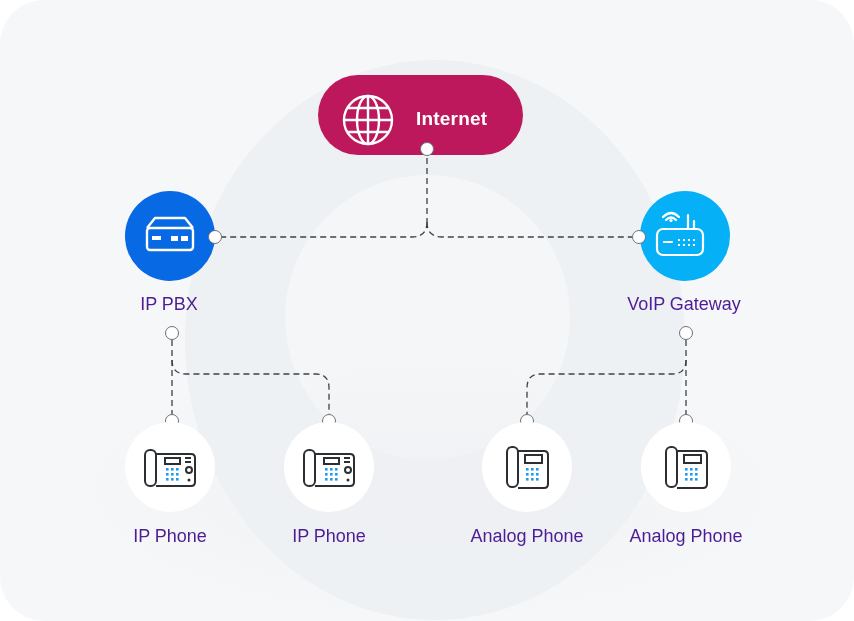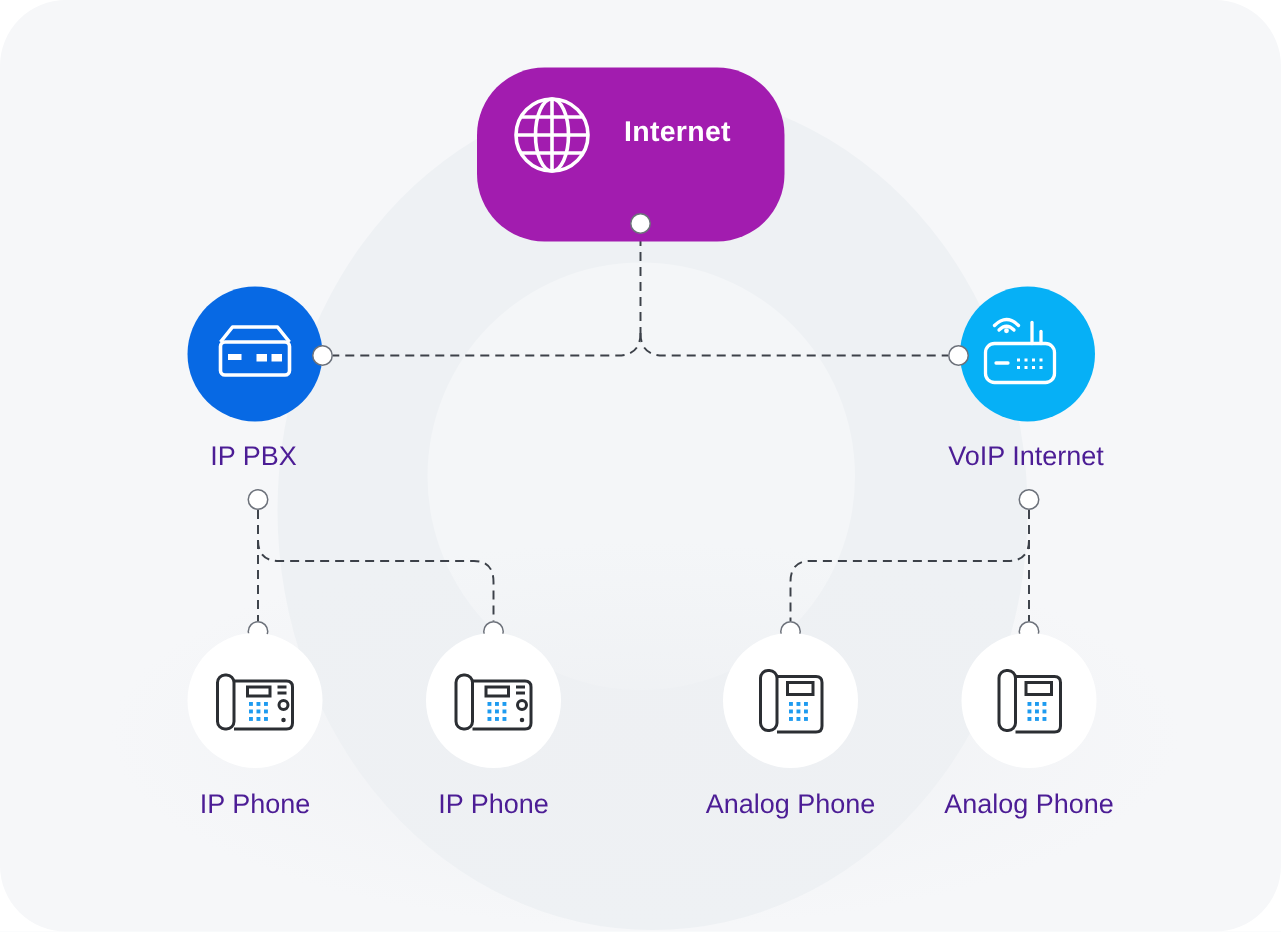--- a/index.html
+++ b/index.html
@@ -16,22 +16,22 @@
       position: absolute; left: 285px; top: 175px; width: 285px; height: 285px;
       border-radius: 50%; background: #f4f6f8;
     }
     .bg-glow {
       position: absolute; left: 70px; top: 360px; width: 720px; height: 260px;
       border-radius: 50%;
       background: radial-gradient(ellipse at center, rgba(238,240,243,0.9) 0%, rgba(246,247,249,0) 70%);
     }
     svg.links { position: absolute; left: 0; top: 0; }
     .internet-pill {
-      position: absolute; left: 318px; top: 45px; width: 205px; height: 116px;
-      border-radius: 45px; background: #a21caf;
+      position: absolute; left: 318px; top: 75px; width: 205px; height: 80px;
+      border-radius: 45px; background: #be185d;
       display: flex; align-items: center;
     }
     .internet-pill .globe { position: absolute; left: 22px; top: 17px; width: 56px; height: 56px; }
     .internet-pill .label {
       position: absolute; left: 98px; top: 33px; color: #ffffff;
       font-size: 19px; font-weight: 600; letter-spacing: 0.2px;
     }
     .node-circle {
       position: absolute; width: 90px; height: 90px; border-radius: 50%;
     }
@@ -125,21 +125,21 @@
         <rect x="48" y="48" width="2" height="2"></rect>
           <rect x="53" y="48" width="2" height="2"></rect>
         <rect x="38" y="53" width="2" height="2"></rect>
           <rect x="43" y="53" width="2" height="2"></rect>
         <rect x="48" y="53" width="2" height="2"></rect>
           <rect x="53" y="53" width="2" height="2"></rect>
       </g>
     </svg>
   </div>
   <div class="port" style="left:632px; top:230px;"></div>
-  <div class="node-label lbl-gw">VoIP Internet</div>
+  <div class="node-label lbl-gw">VoIP Gateway</div>
   <div class="port" style="left:679px; top:326px;"></div>
 
   <div class="port" style="left:165px; top:414px;"></div>
   <div class="node-circle phone phone1">
     <svg width="90" height="90" viewBox="0 0 90 90">
       <g fill="none" stroke="#2b2e33" stroke-width="2">
         <rect x="20" y="28" width="11" height="36" rx="5"></rect>
         <path d="M31 32 L66 32 Q70 32 70 36 L70 60 Q70 64 66 64 L31 64"></path>
         <rect x="40" y="36" width="15" height="6"></rect>
         <circle cx="64" cy="48" r="3"></circle>

